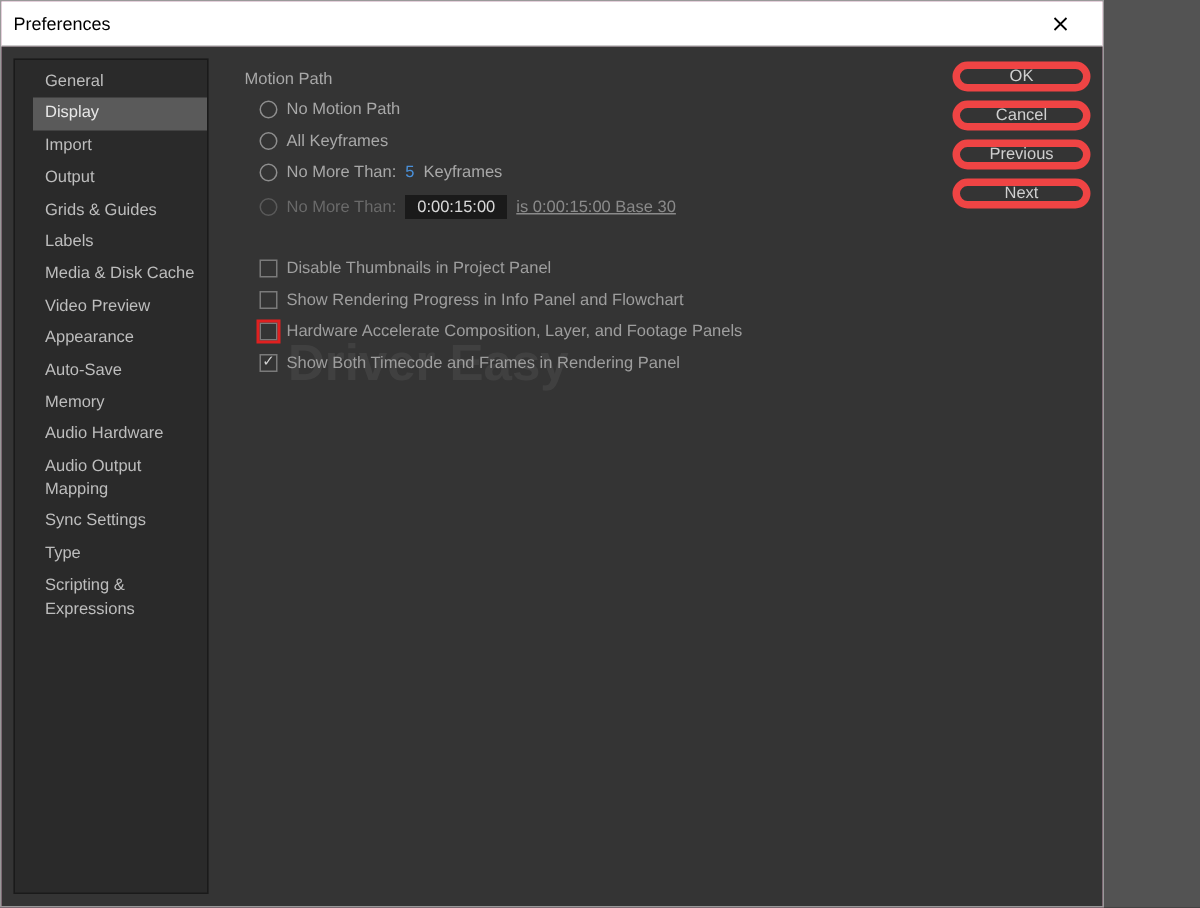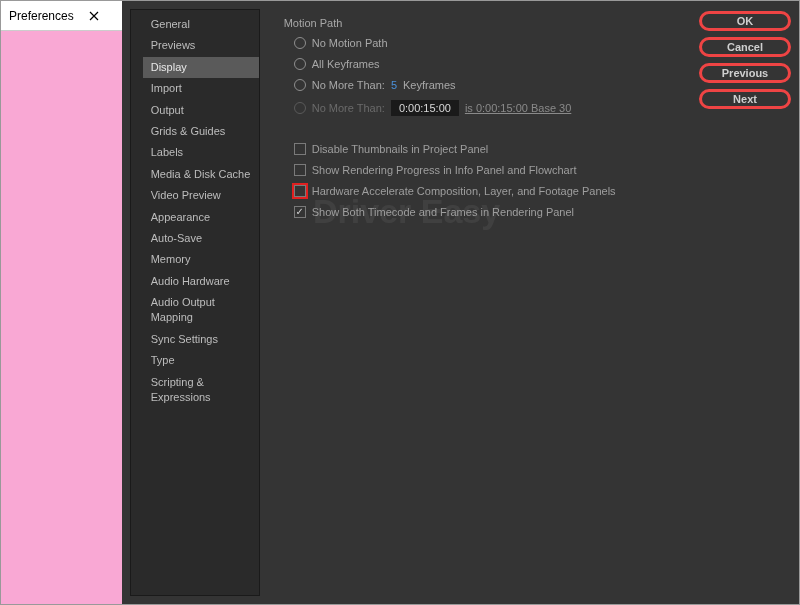--- a/index.html
+++ b/index.html
@@ -1,28 +1,28 @@
 <!DOCTYPE html>
 <html><head>
 <meta charset="utf-8">
 <style>
   * { box-sizing: border-box; margin: 0; padding: 0; font-family: "Segoe UI", Tahoma, sans-serif; }
   body { background: #535353; width: 800px; height: 605px; overflow: hidden; }
-  .window { width: 800px; height: 605px; background: #f9a8d4; display: flex; border: 1px solid #999; }
+  .window { width: 736px; height: 605px; background: #f9a8d4; display: flex; flex-direction: column; border: 1px solid #999; }
   .titlebar { height: 30px; background: #fff; display: flex; align-items: center; padding: 0 8px; border-bottom: 1px solid #ccc; }
   .titlebar-title { font-size: 12px; color: #000; flex: 1; }
   .titlebar-close { width: 40px; height: 28px; display: flex; align-items: center; justify-content: center; cursor: pointer; }
   .titlebar-close svg { width: 10px; height: 10px; }
   .content { flex: 1; background: #343434; display: flex; position: relative; padding: 8px; gap: 8px; }
   .sidebar { width: 130px; background: #2a2a2a; border: 1px solid #1a1a1a; padding: 4px 0; }
   .sidebar-item { padding: 3px 8px; font-size: 11px; color: #bdbdbd; cursor: pointer; line-height: 1.4; margin-left: 12px; }
   .sidebar-item.selected { background: #5a5a5a; color: #e8e8e8; }
   .main { flex: 1; padding: 8px 0 0 16px; position: relative; }
   .buttons-col { width: 92px; display: flex; flex-direction: column; gap: 6px; padding-top: 2px; }
-  .dlg-btn { height: 20px; border: 3px solid #ef4444; border-radius: 10px; background: transparent; color: #cfcfcf; font-size: 11px; cursor: pointer; display: flex; align-items: center; justify-content: center; font-weight: bold; }
+  .dlg-btn { height: 20px; border: 5px solid #ef4444; border-radius: 10px; background: transparent; color: #cfcfcf; font-size: 11px; cursor: pointer; display: flex; align-items: center; justify-content: center; }
   .group-label { font-size: 11px; color: #a8a8a8; margin-bottom: 8px; }
   .radio-row, .check-row { display: flex; align-items: center; gap: 6px; margin-bottom: 9px; font-size: 11px; color: #a0a0a0; }
   .radio { width: 12px; height: 12px; border: 1.5px solid #8e8e8e; border-radius: 50%; display: inline-flex; align-items: center; justify-content: center; cursor: pointer; flex-shrink: 0; }
   .radio.disabled { border-color: #5a5a5a; }
   .radio-label { color: #a8a8a8; text-align: center; }
   .radio-label.disabled { color: #6a6a6a; }
   .blue-val { color: #4a90d9; }
   .timecode-box { background: #1a1a1a; color: #d8d8d8; font-size: 11px; padding: 2px 8px; min-width: 64px; text-align: center; }
   .info-text { color: #8a8a8a; font-size: 11px; text-decoration: underline; }
   .checkbox { width: 12px; height: 12px; border: 1px solid #7a7a7a; background: transparent; display: inline-flex; align-items: center; justify-content: center; cursor: pointer; flex-shrink: 0; }
@@ -50,21 +50,20 @@
   <div class="content">
 
     <div class="watermark">
       <svg viewBox="0 0 260 60">
           <text x="0" y="42" font-size="34" fill="#fff" font-weight="600">Driver Easy</text>
         </svg>
     </div>
 
     <div class="sidebar">
       <div class="sidebar-item"><span>General</span></div>
-      <div class="sidebar-item"><span>Previews</span></div>
       <div class="sidebar-item selected"><span>Display</span></div>
       <div class="sidebar-item"><span>Import</span></div>
       <div class="sidebar-item"><span>Output</span></div>
       <div class="sidebar-item"><span>Grids &amp; Guides</span></div>
       <div class="sidebar-item"><span>Labels</span></div>
       <div class="sidebar-item"><span>Media &amp; Disk Cache</span></div>
       <div class="sidebar-item"><span>Video Preview</span></div>
       <div class="sidebar-item"><span>Appearance</span></div>
       <div class="sidebar-item"><span>Auto-Save</span></div>
       <div class="sidebar-item"><span>Memory</span></div>

